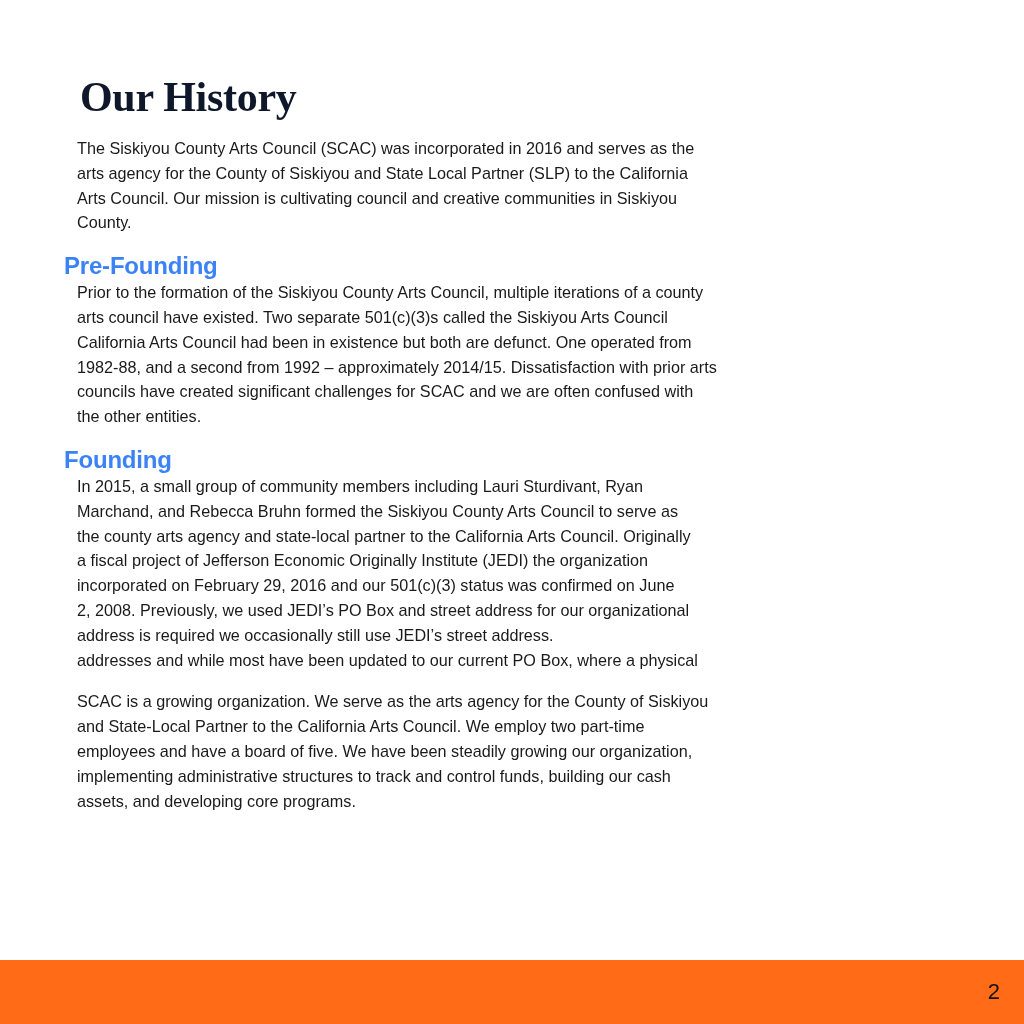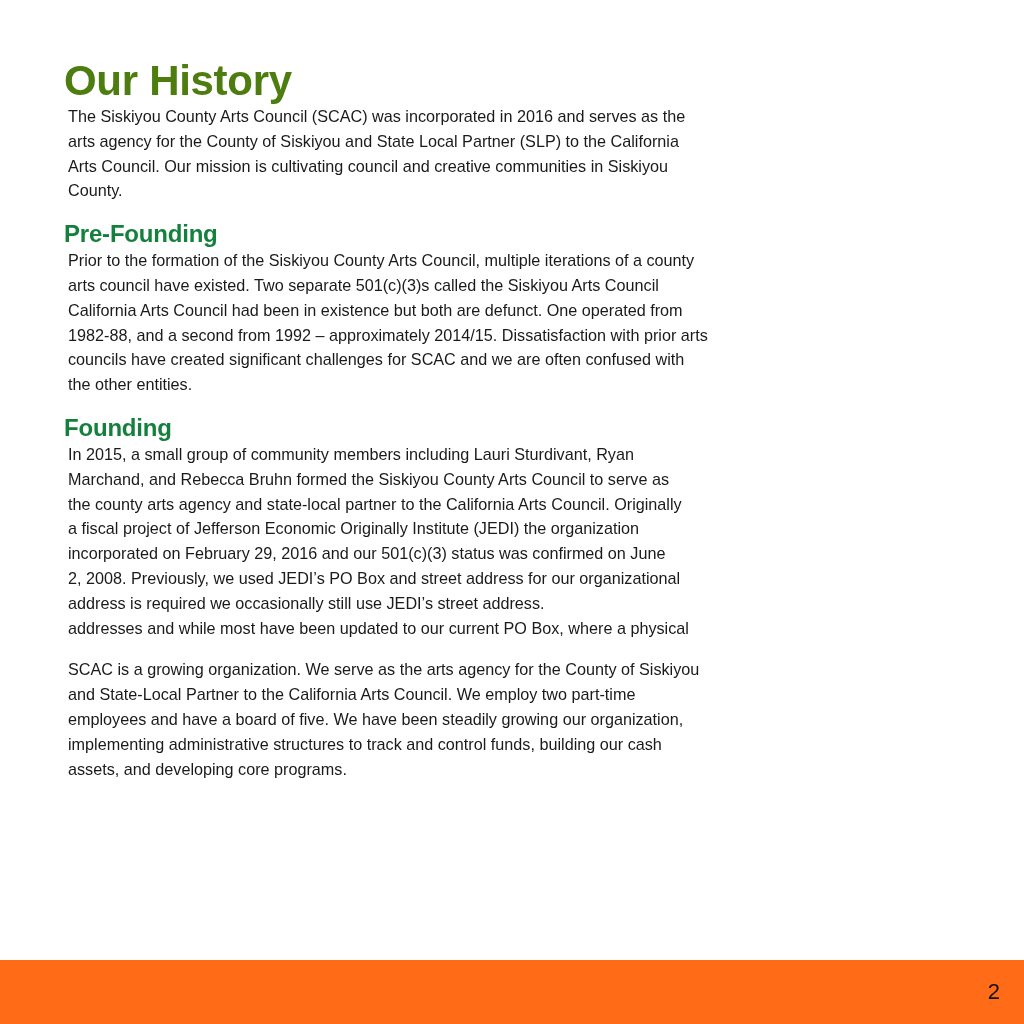--- a/index.html
+++ b/index.html
@@ -15,43 +15,43 @@
       font-family: "Liberation Sans", sans-serif;
       color: #1a1a1a;
     }
     .page-content {
       position: absolute;
       left: 64px;
       top: 58px;
       width: 700px;
     }
     .page-title {
-      font-family: Liberation Sans, sans-serif;
+      font-family: Liberation Serif, serif;
       font-weight: bold;
       font-size: 42px;
       line-height: 46px;
-      color: #4d7c0f;
-      margin: 0;
+      color: #0f172a;
+      margin: 16px;
       letter-spacing: -0.3px;
     }
     .section-heading {
       font-family: "Liberation Sans", sans-serif;
       font-weight: bold;
       font-size: 24px;
       line-height: 28px;
-      color: #15803d;
+      color: #3b82f6;
       margin: 0;
       letter-spacing: -0.2px;
     }
     .para {
       font-family: "Liberation Sans", sans-serif;
       font-size: 16.2px;
       line-height: 24.8px;
       color: #1a1a1a;
-      margin: 4px;
+      margin: 13px;
     }
     .line {
       display: block;
       white-space: nowrap;
     }
     .intro {
       margin-top: 0px;
     }
     .section {
       margin-top: 17px;

